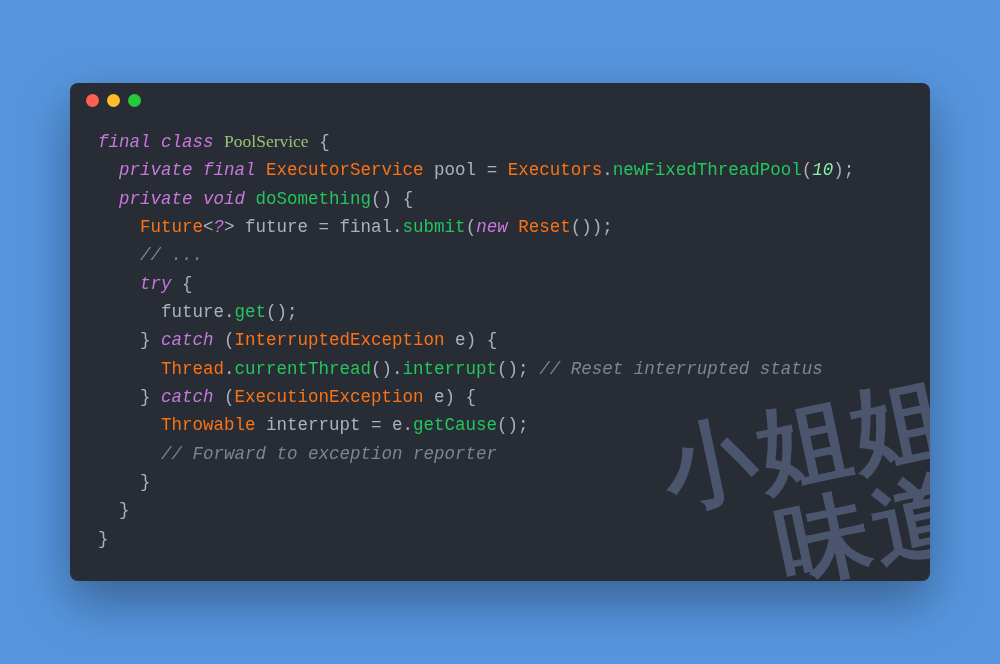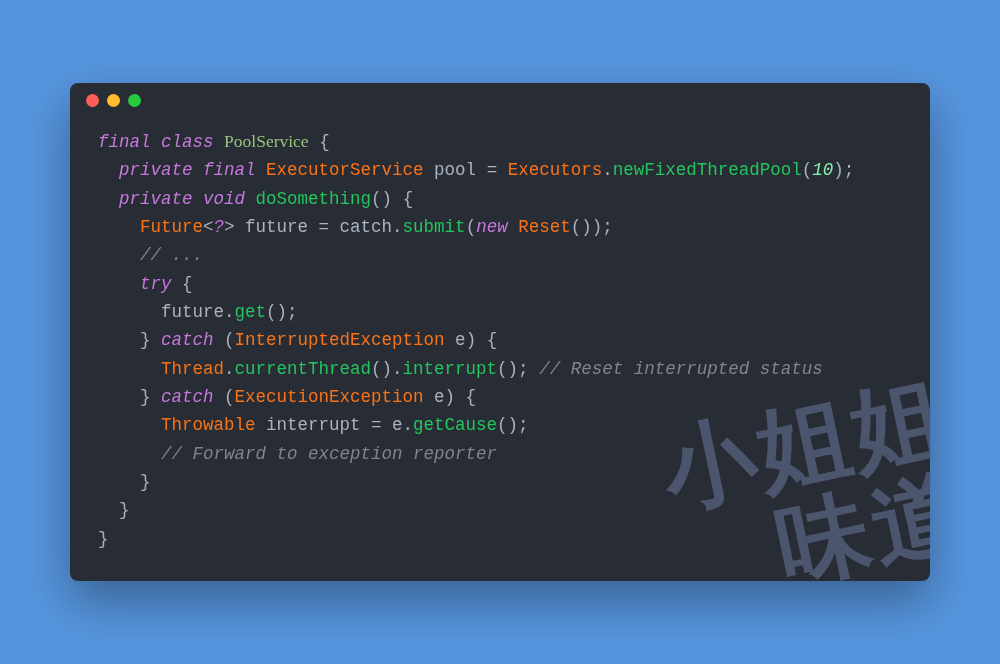--- a/index.html
+++ b/index.html
@@ -76,21 +76,21 @@
 <div class="window">
   <div class="titlebar">
     <div class="dot red"></div>
     <div class="dot yellow"></div>
     <div class="dot green"></div>
   </div>
 
   <div class="code"><span class="kw">final</span> <span class="kw">class</span> <span class="cls">PoolService</span><span class="pl"> {</span>
 <span class="pl">  </span><span class="kw">private</span> <span class="kw">final</span> <span class="type">ExecutorService</span><span class="pl"> pool </span><span class="pl">= </span><span class="type">Executors</span><span class="pl">.</span><span class="fn">newFixedThreadPool</span><span class="pl">(</span><span class="num">10</span><span class="pl">);</span>
 <span class="pl">  </span><span class="kw">private</span> <span class="kw">void</span><span class="pl"> </span><span class="fn">doSomething</span><span class="pl">()</span><span class="pl"> {</span>
-<span class="pl">    </span><span class="type">Future</span><span class="pl">&lt;</span><span class="kw">?</span><span class="pl">&gt;</span><span class="pl"> future </span><span class="pl">= catch.</span><span class="fn">submit</span><span class="pl">(</span><span class="kw">new</span><span class="pl"> </span><span class="type">Reset</span><span class="pl">());</span>
+<span class="pl">    </span><span class="type">Future</span><span class="pl">&lt;</span><span class="kw">?</span><span class="pl">&gt;</span><span class="pl"> future </span><span class="pl">= final.</span><span class="fn">submit</span><span class="pl">(</span><span class="kw">new</span><span class="pl"> </span><span class="type">Reset</span><span class="pl">());</span>
 <span class="pl">    </span><span class="cm">// ...</span>
 <span class="pl">    </span><span class="kw">try</span><span class="pl"> {</span>
 <span class="pl">      </span><span class="pl">future.</span><span class="fn">get</span><span class="pl">();</span>
 <span class="pl">    </span><span class="pl">} </span><span class="kw">catch</span><span class="pl"> (</span><span class="type">InterruptedException</span><span class="pl"> e</span><span class="pl">) {</span>
 <span class="pl">      </span><span class="type">Thread</span><span class="pl">.</span><span class="fn">currentThread</span><span class="pl">().</span><span class="fn">interrupt</span><span class="pl">(); </span><span class="cm">// Reset interrupted status</span>
 <span class="pl">    </span><span class="pl">} </span><span class="kw">catch</span><span class="pl"> (</span><span class="type">ExecutionException</span><span class="pl"> e</span><span class="pl">) {</span>
 <span class="pl">      </span><span class="type">Throwable</span><span class="pl"> interrupt </span><span class="pl">= e.</span><span class="fn">getCause</span><span class="pl">();</span>
 <span class="pl">      </span><span class="cm">// Forward to exception reporter</span>
 <span class="pl">    </span><span class="pl">}</span>
 <span class="pl">  </span><span class="pl">}</span>

